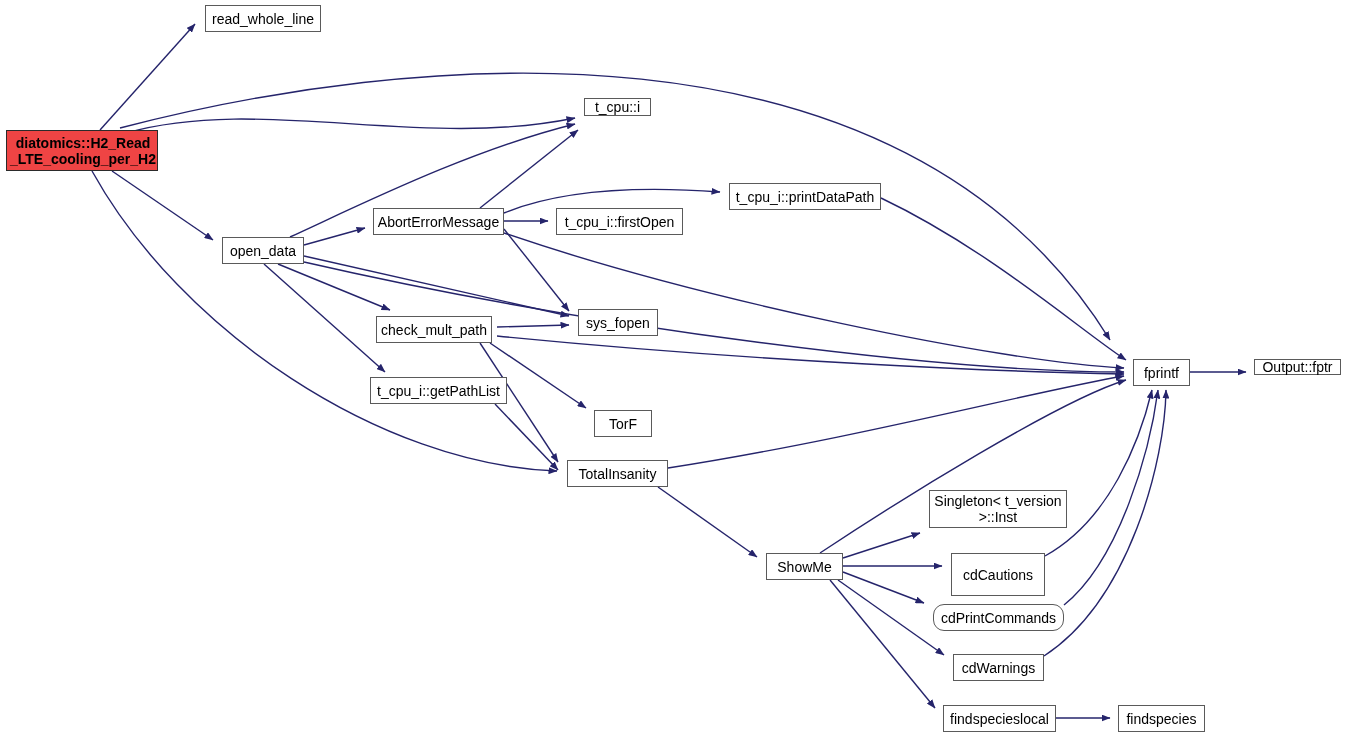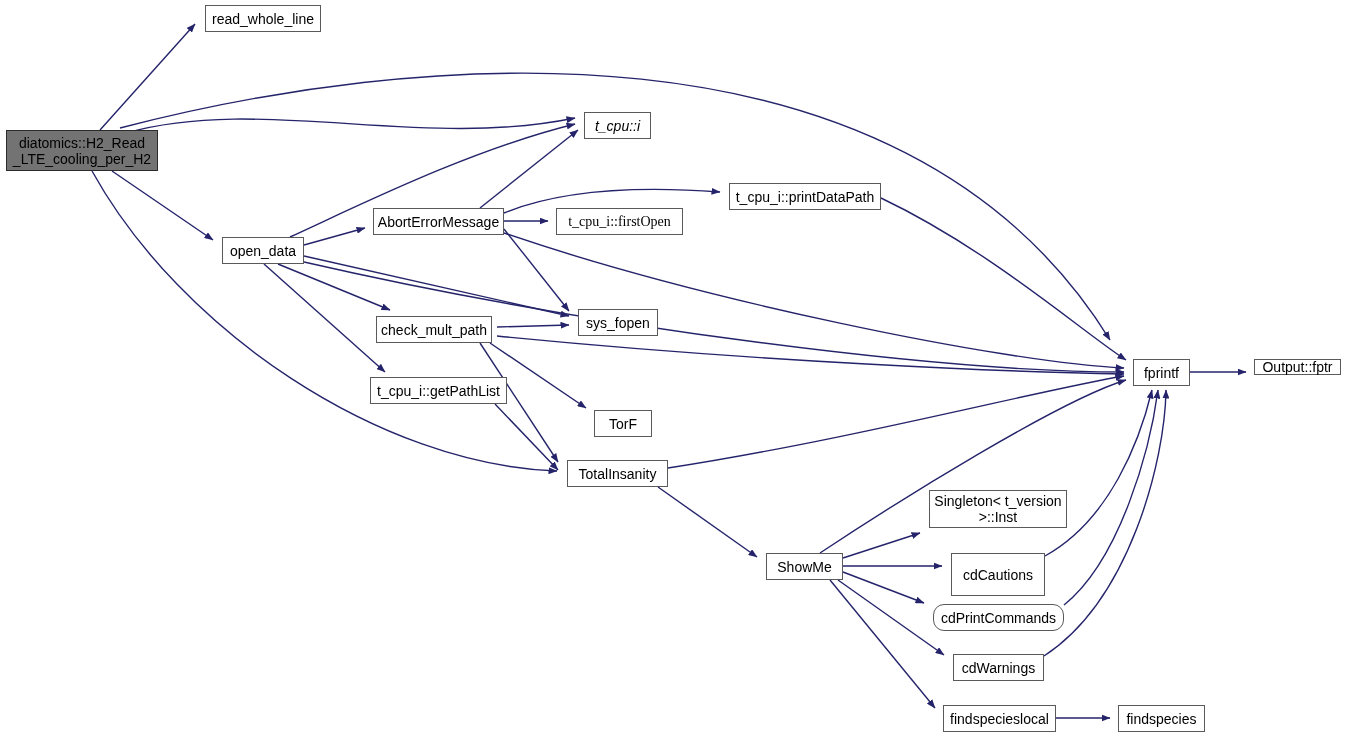--- a/index.html
+++ b/index.html
@@ -32,22 +32,23 @@
     display: flex;
     align-items: center;
     text-align: center;
     font-size: 14px;
     line-height: 16px;
     white-space: pre-line;
     z-index: 5;
     cursor: pointer;
   }
   .node.root {
-    background: #737373;
+    background: #ef4444;
     border-color: #2b2b2b;
+    font-weight: bold;
   }
   .node-label {
     display: block;
     width: 100%;
     padding: 0 3px;
   }
 </style>
 </head>
 <body>
 
@@ -96,23 +97,23 @@
         <path d="M 1190,372 L 1246,372" marker-end="url(#arrowhead)"></path>
         <path d="M 1056,718 L 1110,718" marker-end="url(#arrowhead)"></path>
       </g>
   </svg>
 
   <div id="node-layer">
       <div class="node root" style="left: 6px; top: 130px; width: 152px; height: 41px;"><span class="node-label">diatomics::H2_Read
 _LTE_cooling_per_H2</span></div>
       <div class="node" style="left: 205px; top: 5px; width: 116px; height: 27px;"><span class="node-label">read_whole_line</span></div>
       <div class="node" style="left: 222px; top: 237px; width: 82px; height: 27px;"><span class="node-label">open_data</span></div>
-      <div class="node" style="left: 584px; top: 112px; width: 67px; height: 27px; font-style: italic;"><span class="node-label">t_cpu::i</span></div>
+      <div class="node" style="left: 584px; top: 98px; width: 67px; height: 18px;"><span class="node-label">t_cpu::i</span></div>
       <div class="node" style="left: 373px; top: 208px; width: 131px; height: 27px;"><span class="node-label">AbortErrorMessage</span></div>
-      <div class="node" style="left: 556px; top: 208px; width: 127px; height: 27px; font-family: Liberation Serif, serif;"><span class="node-label">t_cpu_i::firstOpen</span></div>
+      <div class="node" style="left: 556px; top: 208px; width: 127px; height: 27px;"><span class="node-label">t_cpu_i::firstOpen</span></div>
       <div class="node" style="left: 729px; top: 183px; width: 152px; height: 27px;"><span class="node-label">t_cpu_i::printDataPath</span></div>
       <div class="node" style="left: 578px; top: 309px; width: 80px; height: 27px;"><span class="node-label">sys_fopen</span></div>
       <div class="node" style="left: 376px; top: 316px; width: 116px; height: 27px;"><span class="node-label">check_mult_path</span></div>
       <div class="node" style="left: 370px; top: 377px; width: 137px; height: 27px;"><span class="node-label">t_cpu_i::getPathList</span></div>
       <div class="node" style="left: 594px; top: 410px; width: 58px; height: 27px;"><span class="node-label">TorF</span></div>
       <div class="node" style="left: 567px; top: 460px; width: 101px; height: 27px;"><span class="node-label">TotalInsanity</span></div>
       <div class="node" style="left: 1133px; top: 359px; width: 57px; height: 27px;"><span class="node-label">fprintf</span></div>
       <div class="node" style="left: 1254px; top: 359px; width: 87px; height: 16px;"><span class="node-label">Output::fptr</span></div>
       <div class="node" style="left: 766px; top: 553px; width: 77px; height: 27px;"><span class="node-label">ShowMe</span></div>
       <div class="node" style="left: 929px; top: 490px; width: 138px; height: 38px;"><span class="node-label">Singleton&lt; t_version

